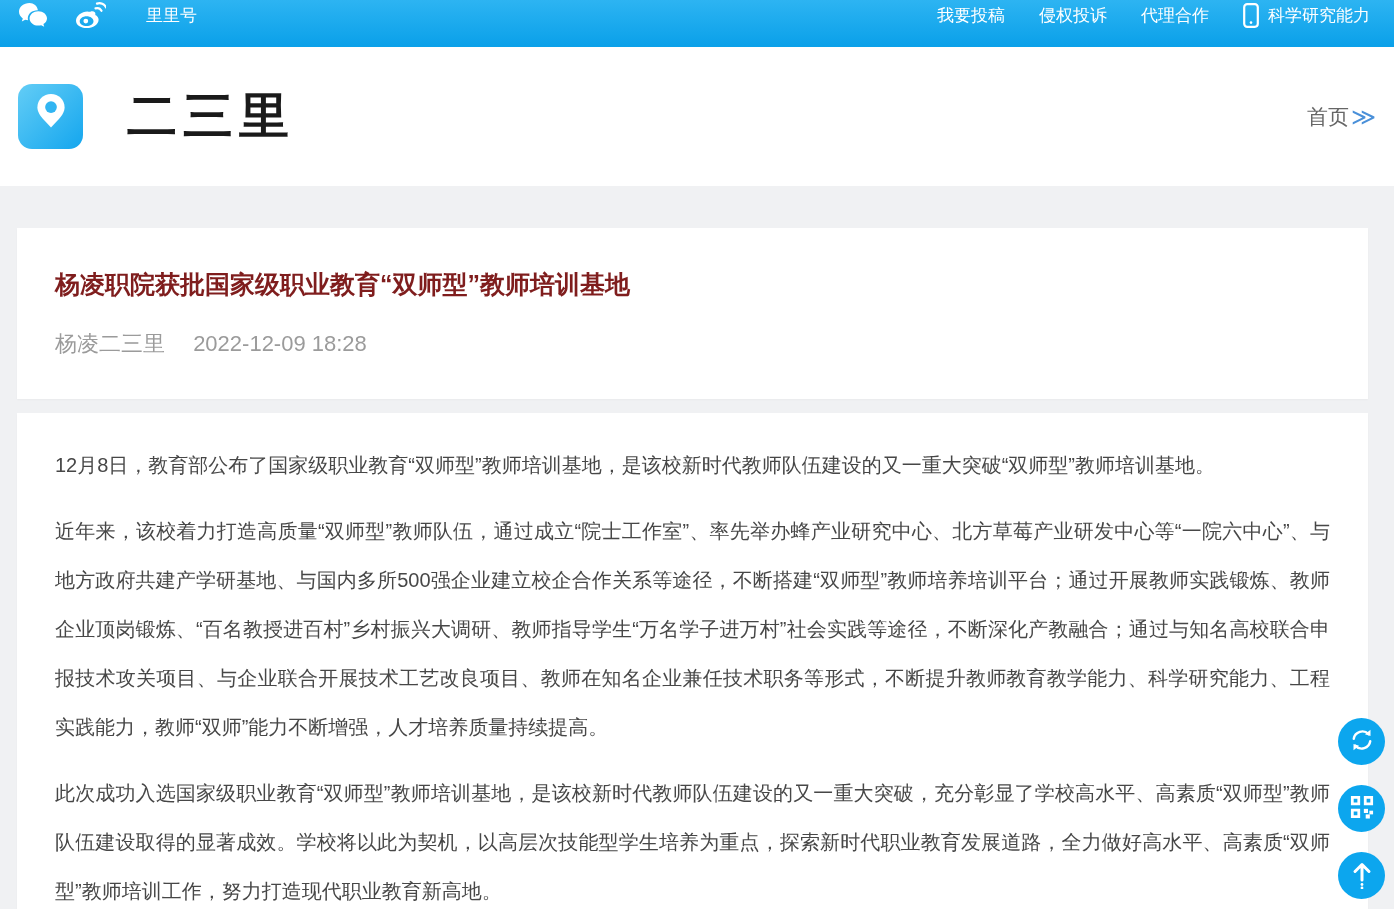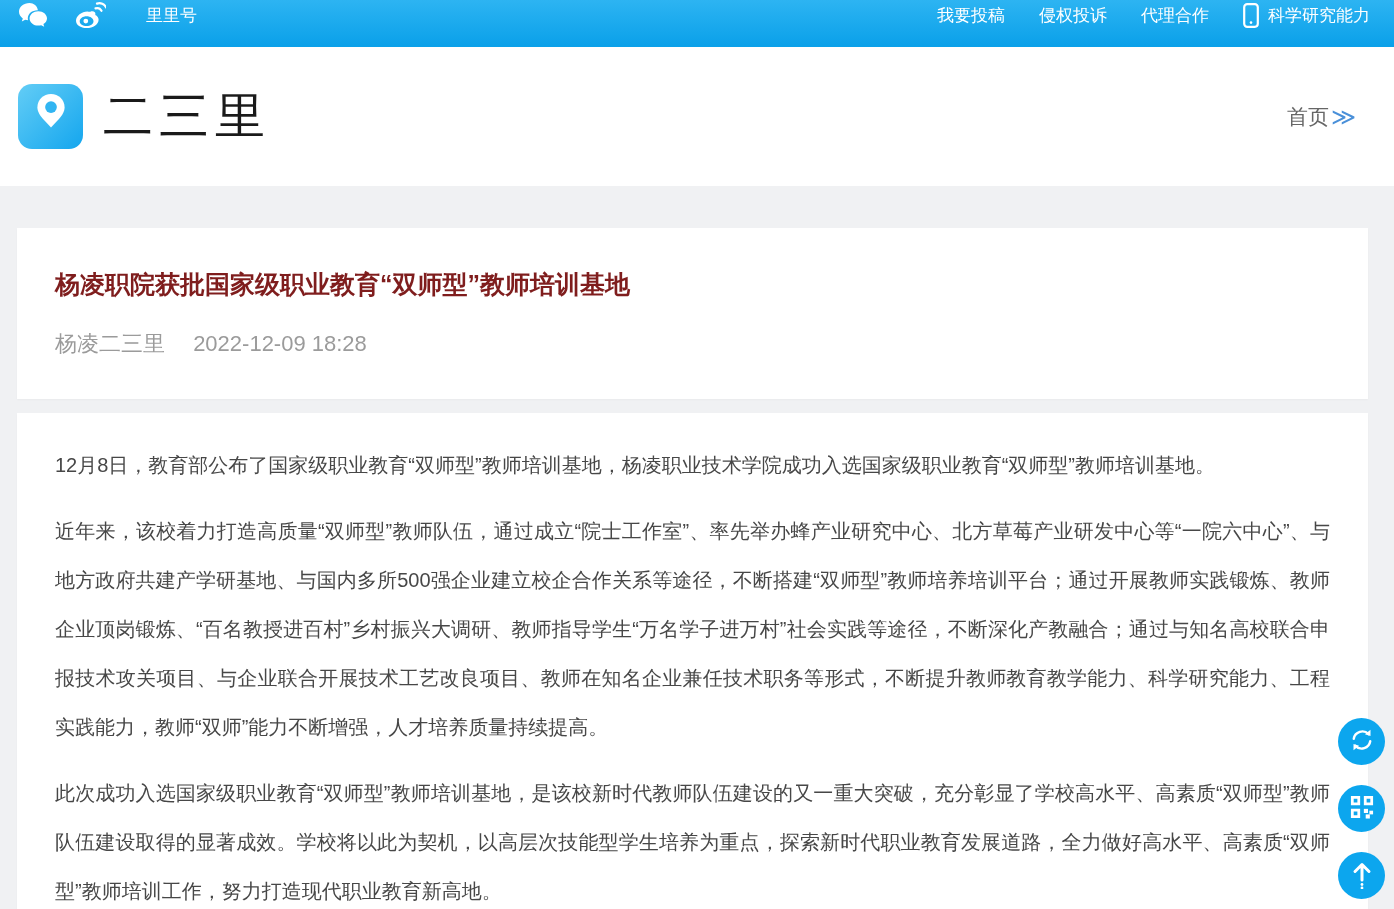--- a/index.html
+++ b/index.html
@@ -31,26 +31,26 @@
     display: flex; align-items: center;
     padding: 0 34px 0 18px;
     position: relative;
   }
   .logo-badge {
     width: 65px; height: 65px; border-radius: 14px;
     background: linear-gradient(135deg, #63cdf6 0%, #14a6ee 100%);
     display: flex; align-items: center; justify-content: center;
   }
   .logo-text {
-    margin-left: 20px;
-    font-size: 50px; font-weight: normal; color: #1a1a1a;
+    margin-left: 44px;
+    font-size: 50px; font-weight: bold; color: #1a1a1a;
     letter-spacing: 6px;
   }
   .home-link {
-    position: absolute; right: 38px; top: 50%; transform: translateY(-50%);
+    position: absolute; right: 18px; top: 50%; transform: translateY(-50%);
     font-size: 21px; color: #666; cursor: pointer;
     display: flex; align-items: flex-end;
   }
   .home-link .arrow { color: #4a90d9; font-size: 24px; margin-left: 2px; }
 
   
   .content { padding: 42px 26px 0 17px; }
   .card {
     background: #fff; width: 1351px;
     box-shadow: 0 1px 2px rgba(0,0,0,0.03);
@@ -139,21 +139,21 @@
 <div class="content">
   <div class="card title-card">
     <h1 class="article-title">杨凌职院获批国家级职业教育“双师型”教师培训基地</h1>
     <div class="meta">
       <span class="author">杨凌二三里</span>
       <span class="date">2022-12-09 18:28</span>
     </div>
   </div>
 
   <div class="card body-card">
-    <p>12月8日，教育部公布了国家级职业教育“双师型”教师培训基地，杨凌职业技术学院成功入选国家级职业教育“双师型”教师培训基地。</p>
+    <p>12月8日，教育部公布了国家级职业教育“双师型”教师培训基地，是该校新时代教师队伍建设的又一重大突破“双师型”教师培训基地。</p>
     <p>近年来，该校着力打造高质量“双师型”教师队伍，通过成立“院士工作室”、率先举办蜂产业研究中心、北方草莓产业研发中心等“一院六中心”、与地方政府共建产学研基地、与国内多所500强企业建立校企合作关系等途径，不断搭建“双师型”教师培养培训平台；通过开展教师实践锻炼、教师企业顶岗锻炼、“百名教授进百村”乡村振兴大调研、教师指导学生“万名学子进万村”社会实践等途径，不断深化产教融合；通过与知名高校联合申报技术攻关项目、与企业联合开展技术工艺改良项目、教师在知名企业兼任技术职务等形式，不断提升教师教育教学能力、科学研究能力、工程实践能力，教师“双师”能力不断增强，人才培养质量持续提高。</p>
     <p>此次成功入选国家级职业教育“双师型”教师培训基地，是该校新时代教师队伍建设的又一重大突破，充分彰显了学校高水平、高素质“双师型”教师队伍建设取得的显著成效。学校将以此为契机，以高层次技能型学生培养为重点，探索新时代职业教育发展道路，全力做好高水平、高素质“双师型”教师培训工作，努力打造现代职业教育新高地。</p>
   </div>
 </div>
 
 <div class="fab-stack">
   <button class="fab">
     <span>
       <svg width="26" height="26" viewBox="0 0 30 30">
         <path d="M5.5 13.5A10 10 0 0 1 22.6 8.2" fill="none" stroke="#fff" stroke-width="2.8" stroke-linecap="round"></path>

